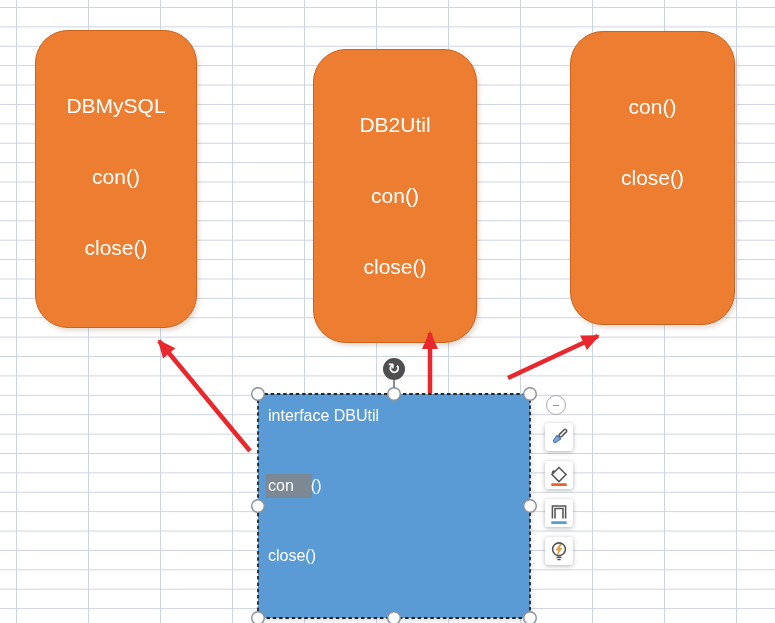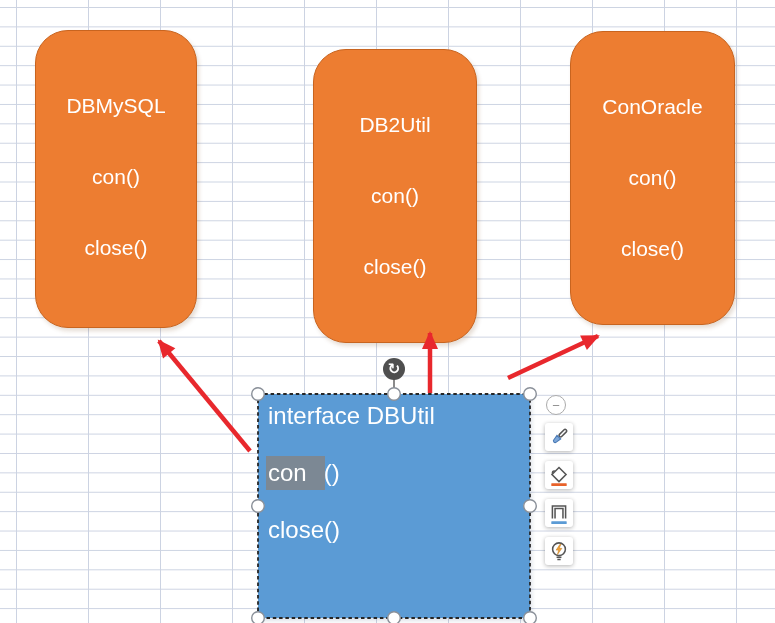--- a/index.html
+++ b/index.html
@@ -22,22 +22,22 @@
     background-size:72px 100%, 100% 19.4px;
     background-position:16px 0, 0 7px;
   }
   .shape{position:absolute;display:flex;flex-direction:column;color:var(--shape-text)}
   .cls{
     background:var(--class-fill);border:1px solid var(--class-border);border-radius:33px;
     align-items:center;font-size:21px;line-height:28px;padding-top:61px;gap:43px;
     box-shadow:2px 3px 4px rgba(110,60,15,.18);
   }
   .iface{
-    background:var(--interface-fill);font-size:24px;line-height:34px;
-    padding:5px 10px;gap:23px;align-items:flex-start;
+    background:var(--interface-fill);font-size:16px;line-height:34px;
+    padding:5px 10px;gap:36px;align-items:flex-start;
     box-shadow:2px 3px 4px rgba(40,70,110,.15);
   }
   .sel-text{background:var(--selection-highlight);padding:3px 18px 4px 2px;margin:-3px -1px -4px -2px}
   .overlay{position:absolute;left:0;top:0;width:775px;height:623px;pointer-events:none}
   .arrow{stroke:var(--arrow-red);stroke-width:4.5px}
   .ah{fill:var(--arrow-red)}
   .sel-border{fill:none;stroke:#262626;stroke-width:1.8px;stroke-dasharray:3.5 2.8}
   .handle{fill:#fff;stroke:#8A9099;stroke-width:1.4px}
   .rot-stem{stroke:#6e6e6e;stroke-width:1.6px}
   .rotate-handle{
@@ -71,21 +71,20 @@
     <div>close()</div>
   </div>
 
   <div class="shape cls" style="left:313px;top:49px;width:164px;height:294px">
     <div>DB2Util</div>
     <div>con()</div>
     <div>close()</div>
   </div>
 
   <div class="shape cls" style="left:570px;top:31px;width:165px;height:294px">
-    <div>ConOracle</div>
     <div>con()</div>
     <div>close()</div>
   </div>
 
   <div class="shape iface" style="left:258px;top:394px;width:272px;height:224px">
     <div>interface DBUtil</div>
     <div><span class="sel-text">con</span><span>()</span></div>
     <div>close()</div>
   </div>
 

